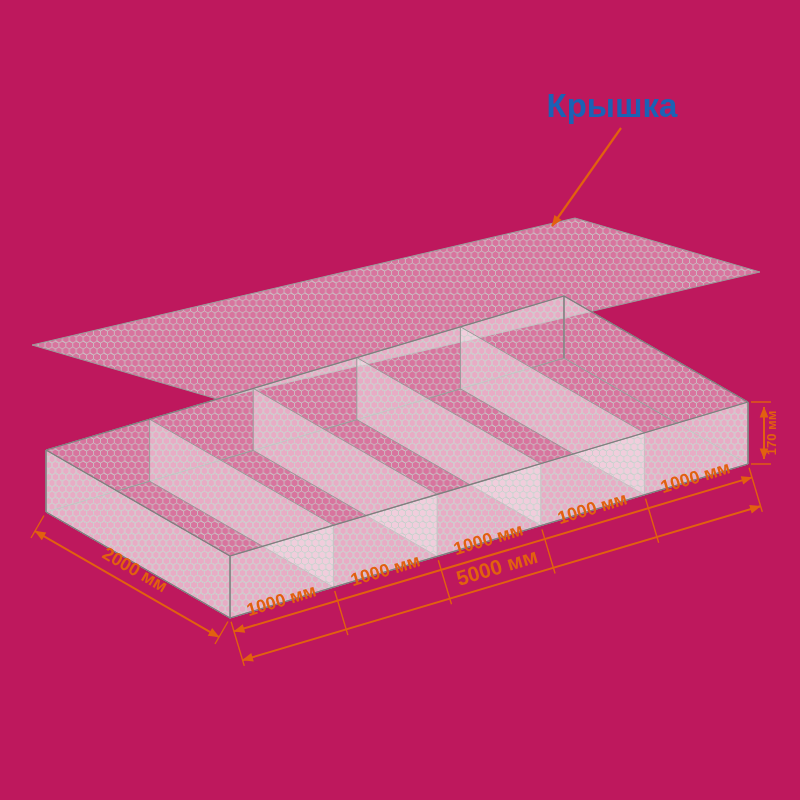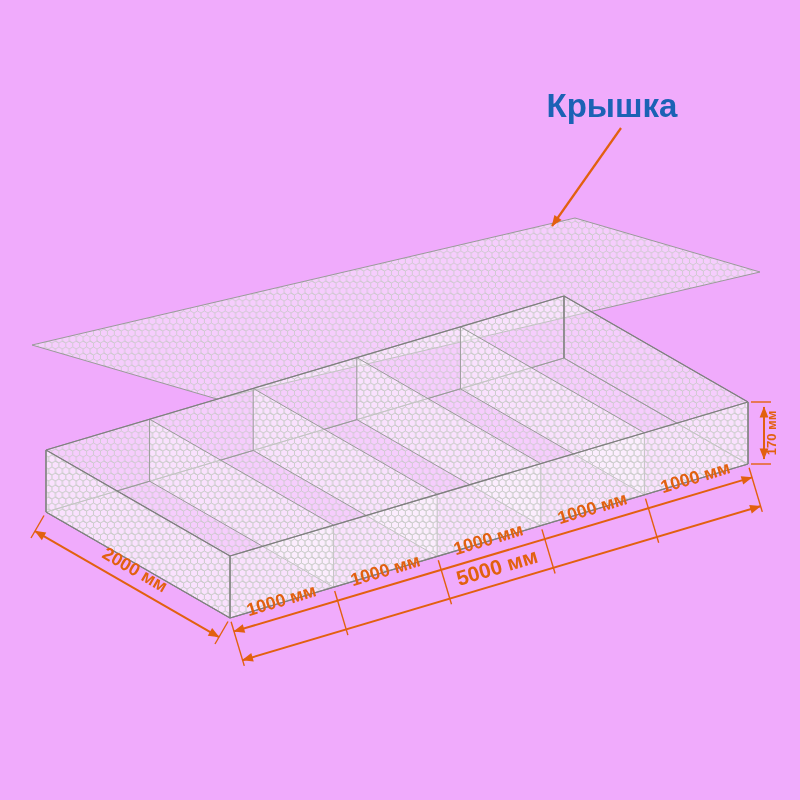--- a/index.html
+++ b/index.html
@@ -3,21 +3,21 @@
 <meta charset="utf-8">
 <style>
   :root{
     --accent:#E2600F;
     --label-blue:#1B62B5;
     --edge:#9A9A9A;
     --edge-dark:#7F7F7F;
     --mesh:#C8C8C8;
   }
   html,body{margin:0;padding:0;background:#ffffff;}
-  .stage{width:800px;height:800px;position:relative;font-family:"Liberation Sans",sans-serif;background:#f0abfc;}
+  .stage{width:800px;height:800px;position:relative;font-family:"Liberation Sans",sans-serif;background:#be185d;}
   svg{display:block;}
   .mesh-face{fill:url(#meshPat);stroke:var(--edge);stroke-width:1;}
   .mesh-stroke{stroke:var(--mesh);stroke-width:0.8;fill:none;}
   .rim{stroke:var(--edge-dark);stroke-width:1.3;fill:none;stroke-linejoin:round;}
   .dim-line{stroke:var(--accent);stroke-width:2;fill:none;}
   .ext-line{stroke:var(--accent);stroke-width:1.4;fill:none;}
   .leader{stroke:var(--accent);stroke-width:2.2;fill:none;}
   .arrow-fill{fill:var(--accent);}
   .dim-text{fill:var(--accent);font-weight:bold;font-size:18px;text-anchor:middle;}
   .dim-text-sm{font-size:13px;}

